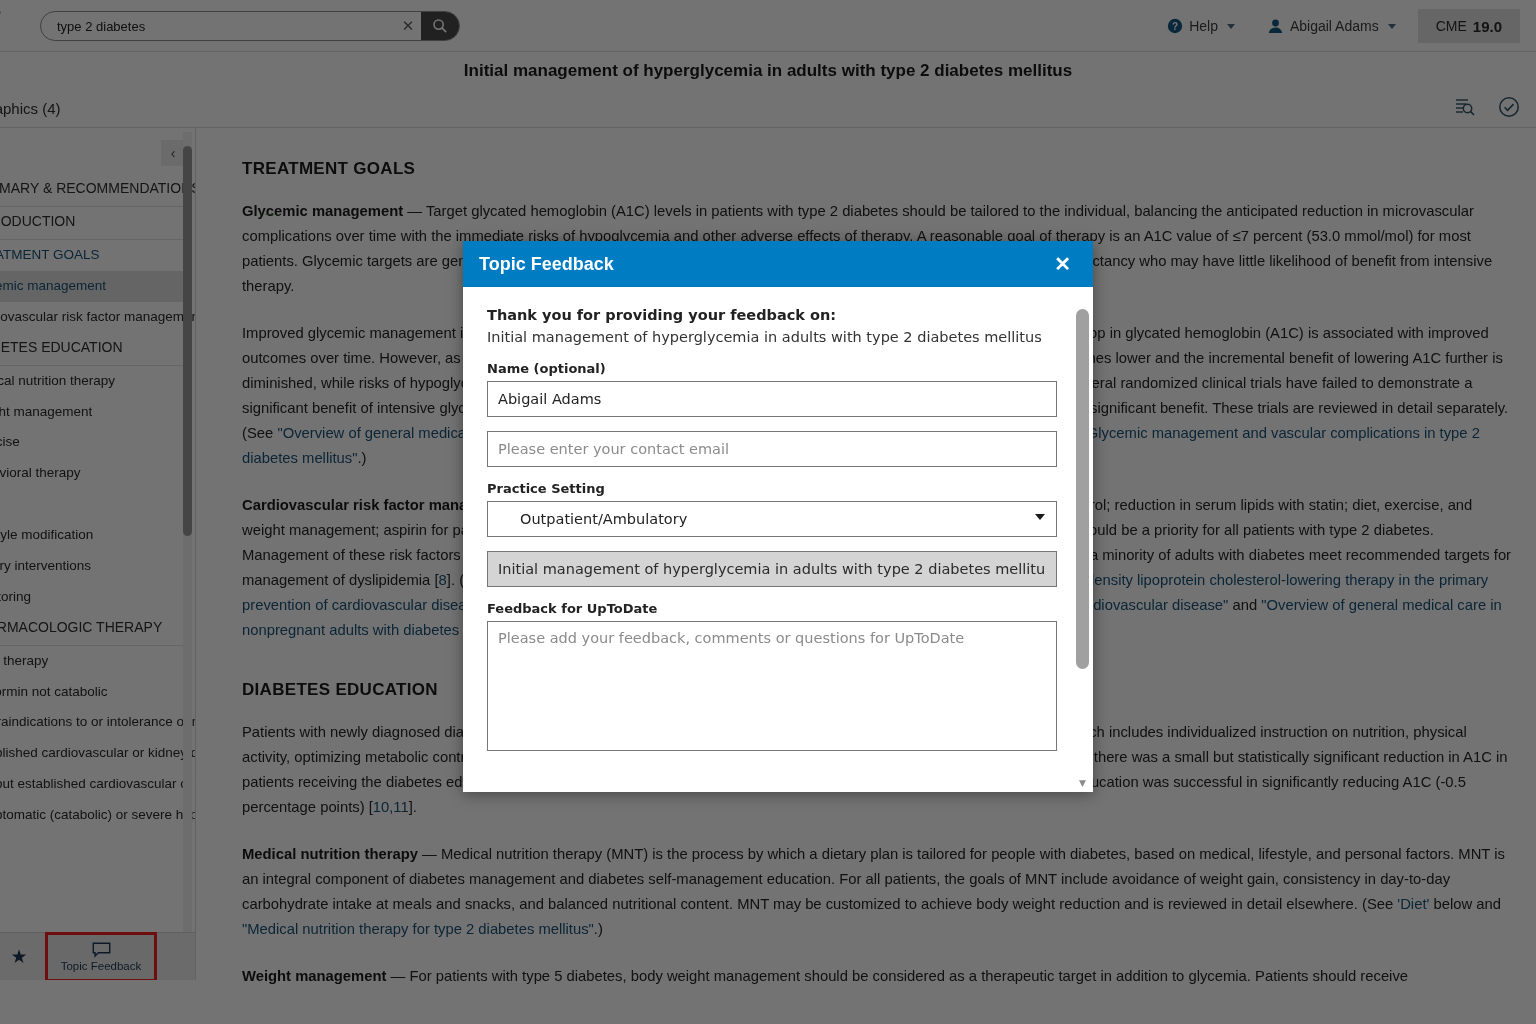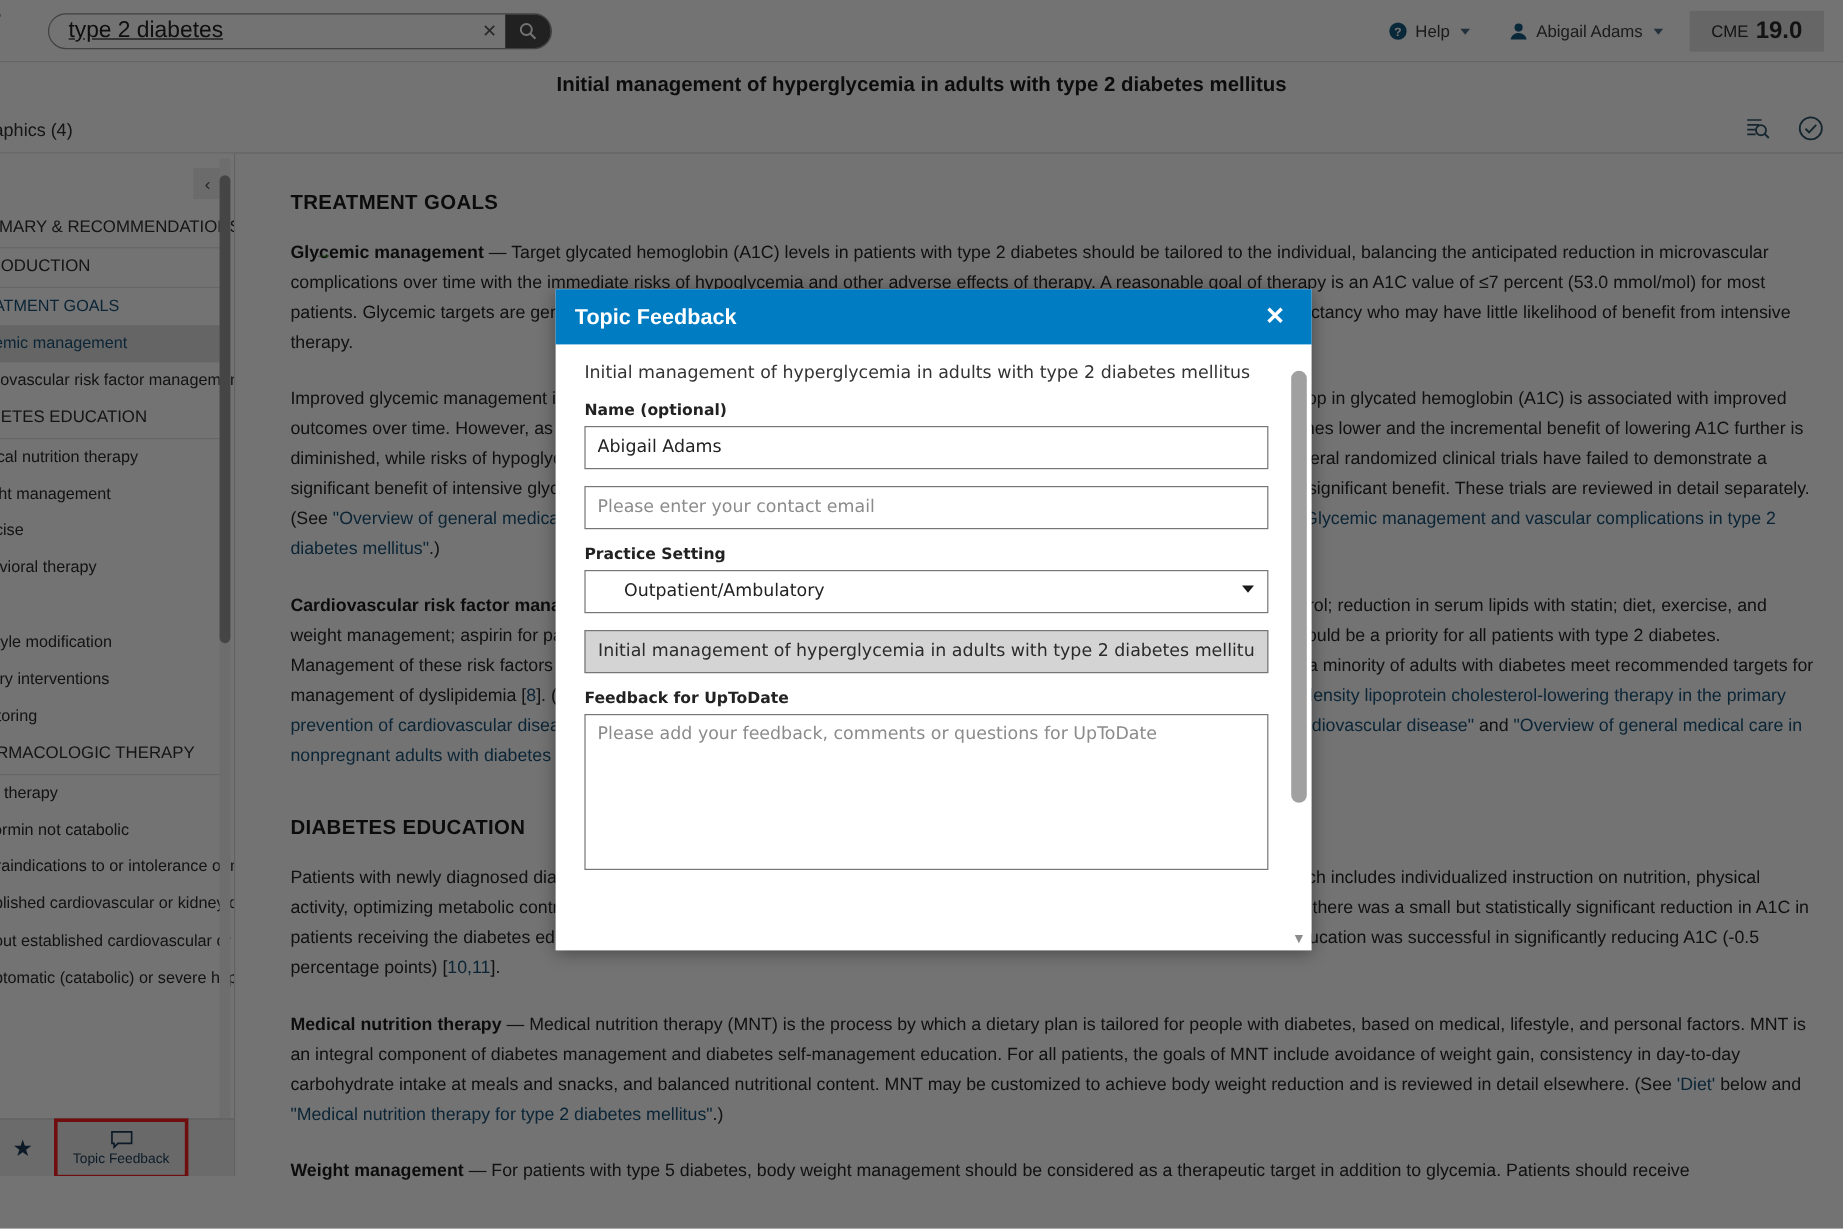--- a/index.html
+++ b/index.html
@@ -46,25 +46,24 @@
     position: absolute; left: 40px; top: 11px;
     width: 420px; height: 30px;
     display: flex; align-items: center;
     border: 1px solid #8e8e8e;
     border-radius: 16px;
     background: #fff;
     overflow: hidden;
   }
   .searchwrap input {
     flex: 1; border: none; outline: none;
-    font-size: 19px; color: #222;
+    font-size: 13px; color: #222;
     padding-left: 16px;
     font-family: "Liberation Sans", sans-serif;
     background: transparent;
-    text-decoration: underline;
   }
   .searchwrap input::placeholder { color: #8a8a8a; }
   .clear-x {
     width: 26px; height: 28px;
     display: flex; align-items: center; justify-content: center;
     color: #5d5d5d; font-size: 15px; cursor: pointer;
   }
   .search-go {
     width: 38px; height: 30px;
     background: #4b4b4b;
@@ -89,21 +88,21 @@
     border-top: 5px solid #4a6b84;
     margin-left: 3px;
   }
   .cme-badge {
     height: 34px; margin-right: 16px; margin-left: 6px;
     background: #e3e3e3;
     display: flex; align-items: center; justify-content: center;
     padding: 0 18px;
     font-size: 14px; color: #2b2b2b; cursor: pointer;
   }
-  .cme-badge b { margin-left: 6px; font-size: 20px; }
+  .cme-badge b { margin-left: 6px; font-size: 15px; }
 
   
   .title-band {
     position: absolute; top: 52px; left: 0;
     width: 1536px; height: 38px;
     background: #ffffff;
     display: flex; align-items: center; justify-content: center;
   }
   .title-band h1 {
     margin: 0; font-size: 17px; font-weight: bold; color: #1b1b1b;
@@ -479,20 +478,21 @@
 
   <div id="dim-overlay"></div>
 
   <div class="modal">
     <div class="modal-head">
       <div class="mtitle">Topic Feedback</div>
       <div class="modal-close">✕</div>
     </div>
 
     <div class="modal-body">
+      <div class="mb-thanks">Thank you for providing your feedback on:</div>
       <div class="mb-topic">Initial management of hyperglycemia in adults with type 2 diabetes mellitus</div>
 
       <div class="fld-label">Name (optional)</div>
       <input class="fld" type="text" value="Abigail Adams" placeholder="Please enter your name" style="">
 
       <input class="fld" type="text" placeholder="Please enter your contact email" value="" style="">
 
       <div class="fld-label">Practice Setting</div>
       <div class="sel-wrap">
         <select class="fld" id="practice-select"><option value="Outpatient/Ambulatory">Outpatient/Ambulatory</option><option value="Inpatient/Hospital">Inpatient/Hospital</option><option value="Emergency Department">Emergency Department</option><option value="Other">Other</option></select>

